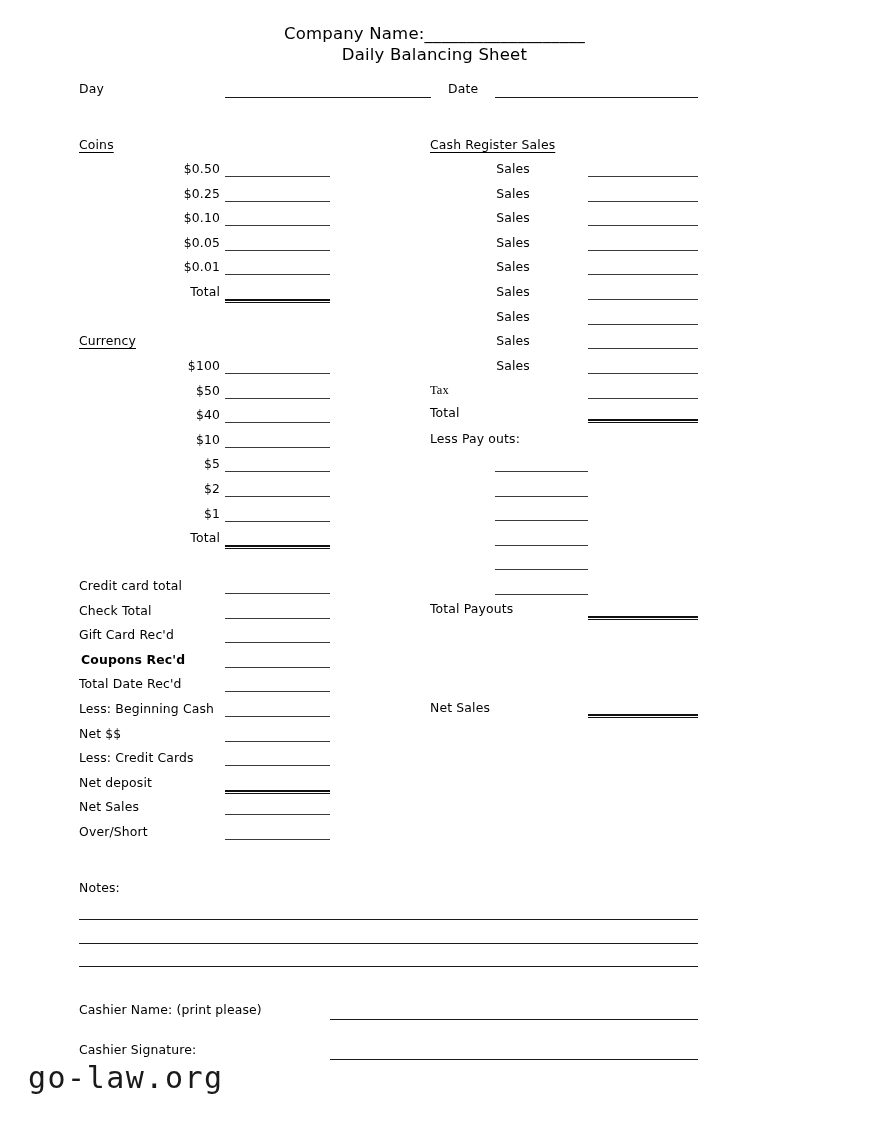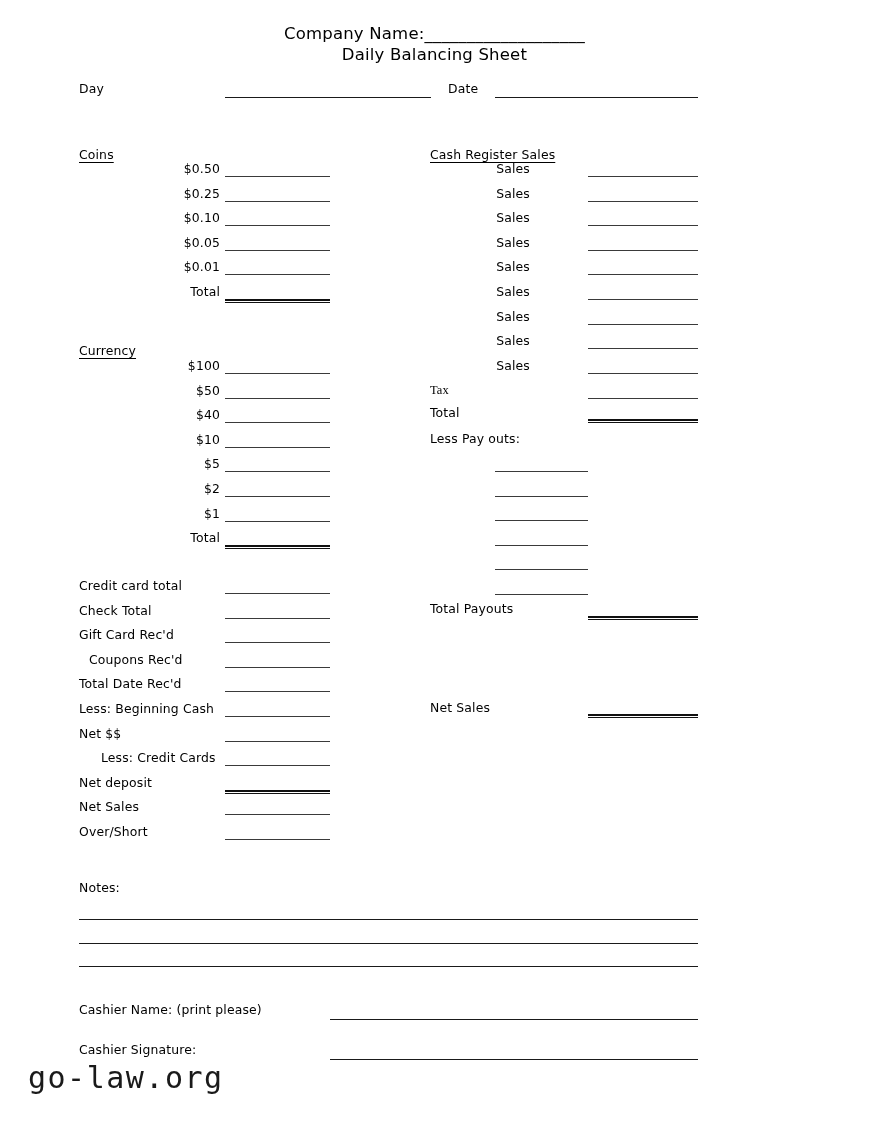--- a/index.html
+++ b/index.html
@@ -27,21 +27,21 @@
 
   .lbl {
     position: absolute;
     font-size: 12.4px;
     line-height: 14px;
     white-space: nowrap;
     letter-spacing: 0.15px;
   }
   .lbl.right { text-align: right; }
   .lbl.center { text-align: center; }
-  .lbl.under { text-decoration: underline; text-underline-offset: 2.5px; margin-top: 10px; }
+  .lbl.under { text-decoration: underline; text-underline-offset: 2.5px; }
 
   
   .rule {
     position: absolute;
     height: 0;
     border-top: 1.4px solid #3a3a3a;
   }
   .rule.dark { border-top: 1.6px solid #1a1a1a; }
 
   
@@ -131,29 +131,29 @@
       <div class="rule double" style="left: 225px; top: 545.2px; width: 105px;"></div>
     </div>
 
   <div id="summary-rows">
       <div class="lbl" style="left: 79px; top: 579px;">Credit card total</div>
       <div class="rule" style="left: 225px; top: 593px; width: 105px;"></div>
       <div class="lbl" style="left: 79px; top: 603.6px;">Check Total</div>
       <div class="rule" style="left: 225px; top: 617.6px; width: 105px;"></div>
       <div class="lbl" style="left: 79px; top: 628.2px;">Gift Card Rec'd</div>
       <div class="rule" style="left: 225px; top: 642.2px; width: 105px;"></div>
-      <div class="lbl" style="left: 89px; top: 652.8px;">Coupons Rec'd</div>
+      <div class="lbl" style="left: 81px; top: 652.8px; font-weight: bold;">Coupons Rec'd</div>
       <div class="rule" style="left: 225px; top: 666.8px; width: 105px;"></div>
       <div class="lbl" style="left: 79px; top: 677.4px;">Total Date Rec'd</div>
       <div class="rule" style="left: 225px; top: 691.4px; width: 105px;"></div>
       <div class="lbl" style="left: 79px; top: 702px;">Less:  Beginning Cash</div>
       <div class="rule" style="left: 225px; top: 716px; width: 105px;"></div>
       <div class="lbl" style="left: 79px; top: 726.6px;">Net $$</div>
       <div class="rule" style="left: 225px; top: 740.6px; width: 105px;"></div>
-      <div class="lbl" style="left: 79px; top: 751.2px; margin-left: 22px;">Less:  Credit Cards</div>
+      <div class="lbl" style="left: 79px; top: 751.2px;">Less:  Credit Cards</div>
       <div class="rule" style="left: 225px; top: 765.2px; width: 105px;"></div>
       <div class="lbl" style="left: 79px; top: 775.8px;">Net deposit</div>
       <div class="rule double" style="left: 225px; top: 789.8px; width: 105px;"></div>
       <div class="lbl" style="left: 79px; top: 800.4px;">Net Sales</div>
       <div class="rule" style="left: 225px; top: 814.4px; width: 105px;"></div>
       <div class="lbl" style="left: 79px; top: 825px;">Over/Short</div>
       <div class="rule" style="left: 225px; top: 839px; width: 105px;"></div>
     </div>
 
   <div class="lbl under" style="left:430px; top:138px;">Cash Register Sales</div>

